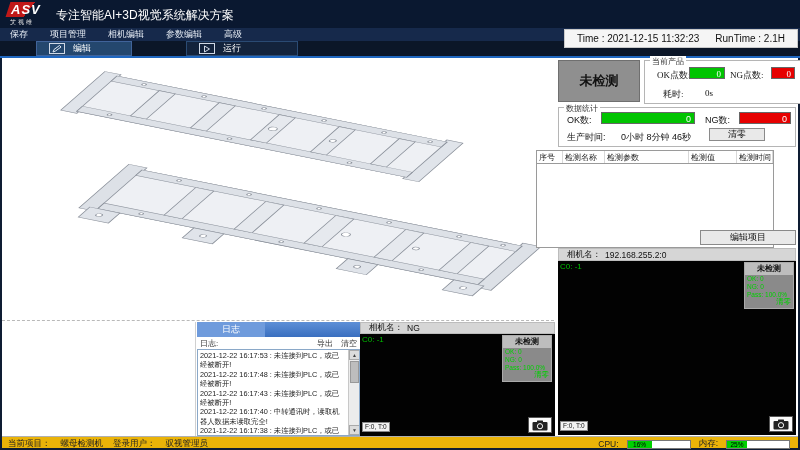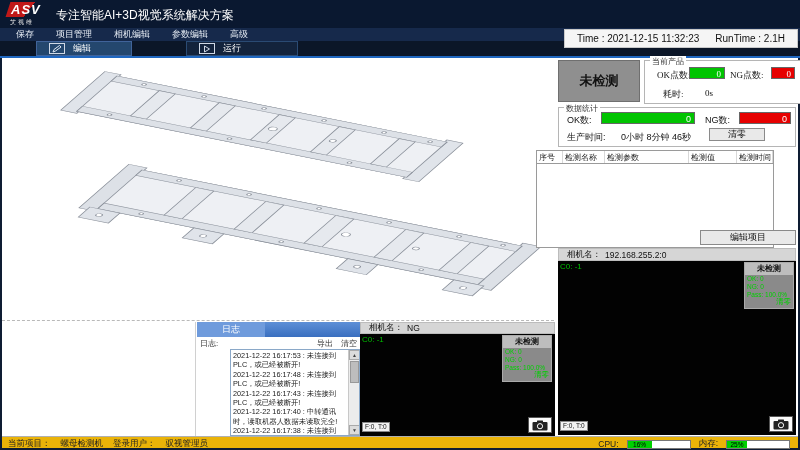--- a/index.html
+++ b/index.html
@@ -7,21 +7,21 @@
   body { font-family:"Liberation Sans", sans-serif; }
   .window { position:relative; width:800px; height:450px; background:#0e1c33; overflow:hidden; }
 
   
   .titlebar { position:absolute; left:0; top:0; width:800px; height:28px; background:#0a1830; }
   .logo { position:absolute; left:8px; top:2px; width:40px; height:24px; }
   .logo-mark { position:absolute; left:0; top:0; width:38px; height:15px; background:linear-gradient(115deg,#c01818 0%,#c01818 55%,#0a1830 55%); transform:skewX(-18deg); }
   .logo-txt { position:absolute; left:3px; top:0; color:#fff; font-style:italic; font-weight:bold; font-size:13px; letter-spacing:1px; }
   .logo-sub { position:absolute; left:2px; top:16px; color:#e8e8e8; font-size:6px; letter-spacing:2px; }
   .slogan { position:absolute; left:56px; top:7px; color:#fff; font-size:12px; font-weight:normal; }
-  .menubar { position:absolute; left:0; top:28px; width:800px; height:13px; background:#16294b; display:flex; align-items:center; gap:22px; padding-left:16px; }
+  .menubar { position:absolute; left:0; top:28px; width:800px; height:13px; background:#16294b; display:flex; align-items:center; gap:22px; padding-left:10px; }
   .menu-item { color:#e8eef6; font-size:9px; cursor:default; }
   .toolbar { position:absolute; left:0; top:41px; width:800px; height:15px; background:#0b1628; }
   .tool-tab { position:absolute; top:0; height:15px; display:flex; align-items:center; gap:8px; padding:0 12px; color:#fff; font-size:9px; }
   .tab-edit { left:36px; width:96px; background:#24476e; border:1px solid #40639a; }
   .tab-run { left:186px; width:112px; background:#13233c; border:1px solid #2a4a73; }
   .icon-box { width:16px; height:11px; border:1px solid #cfd8e6; display:flex; align-items:center; justify-content:center; }
   .accentline { position:absolute; left:0; top:56px; width:800px; height:2px; background:#1f67c0; }
   .timebox { position:absolute; left:564px; top:29px; width:234px; height:19px; background:#f5f5f5; border:1px solid #c9c9c9; display:flex; align-items:center; justify-content:center; gap:16px; font-size:10px; color:#111; }
 
   .main-bg { position:absolute; left:2px; top:58px; width:796px; height:378px; background:#ffffff; }
@@ -63,21 +63,21 @@
 
   
   .blank-panel { position:absolute; left:2px; top:322px; width:194px; height:114px; background:#fff; border-right:1px solid #d0d0d0; }
   .log-panel { position:absolute; left:197px; top:322px; width:163px; height:114px; background:#fff; }
   .log-tabbar { position:relative; height:15px; background:linear-gradient(#5d8fd6,#3a6fc0); }
   .log-tab { position:absolute; left:0; top:0; width:68px; height:15px; background:#6f9bdc; color:#fff; font-size:9px; text-align:center; line-height:15px; }
   .log-subrow { position:relative; height:12px; background:#fff; font-size:8px; color:#333; }
   .log-subrow .l { position:absolute; left:3px; top:1px; }
   .log-actions { position:absolute; right:3px; top:1px; display:flex; gap:8px; }
   .log-actions span { cursor:pointer; }
-  .log-list { position:relative; height:87px; border:1px solid #8aa8c8; background:#fff; overflow:hidden; padding:1px 13px 1px 2px;margin-left:33px; }
+  .log-list { position:relative; height:87px; border:1px solid #8aa8c8; background:#fff; overflow:hidden; padding:1px 13px 1px 2px; }
   .log-entry { font-size:7.3px; line-height:9.4px; color:#222; white-space:normal; }
   .log-scroll { position:absolute; right:0; top:0; width:11px; height:100%; background:#ececec; border-left:1px solid #c8c8c8; }
   .sc-arrow { position:absolute; left:0; width:11px; height:10px; background:#dcdcdc; border:1px solid #aaa; font-size:5px; text-align:center; line-height:9px; color:#444; }
   .sc-up{top:0;} .sc-dn{bottom:0;}
   .sc-thumb { position:absolute; left:1px; top:11px; width:9px; height:22px; background:#bdbdbd; border:1px solid #999; }
 
   .cam2-panel { position:absolute; left:360px; top:322px; width:195px; height:114px; }
   .h2c { position:relative; height:12px; background:#d6d6d6; border:1px solid #bcbcbc; font-size:8.5px; color:#111; padding-left:8px; display:flex; align-items:center; gap:4px; }
   .v2 { position:relative; width:195px; height:102px; background:#020202; }
 

